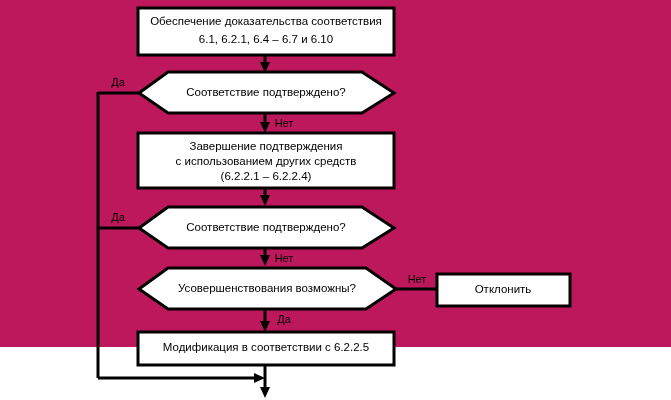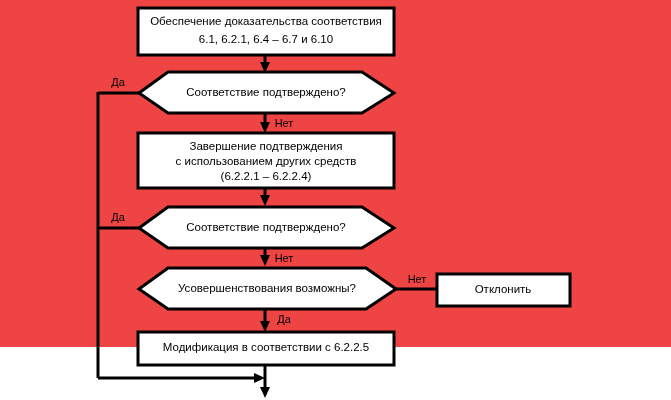--- a/index.html
+++ b/index.html
@@ -10,21 +10,21 @@
   body {
     width: 671px;
     height: 400px;
     font-family: "Liberation Sans", sans-serif;
     overflow: hidden;
   }
   #flowchart-root {
     position: relative;
     width: 671px;
     height: 347px;
-    background: #ef4444;
+    background: #be185d;
     text-align: right;
   }
   svg.flow {
     display: block;
     width: 671px;
     height: 400px;
   }
   .node-shape {
     fill: #ffffff;
     stroke: #000000;

